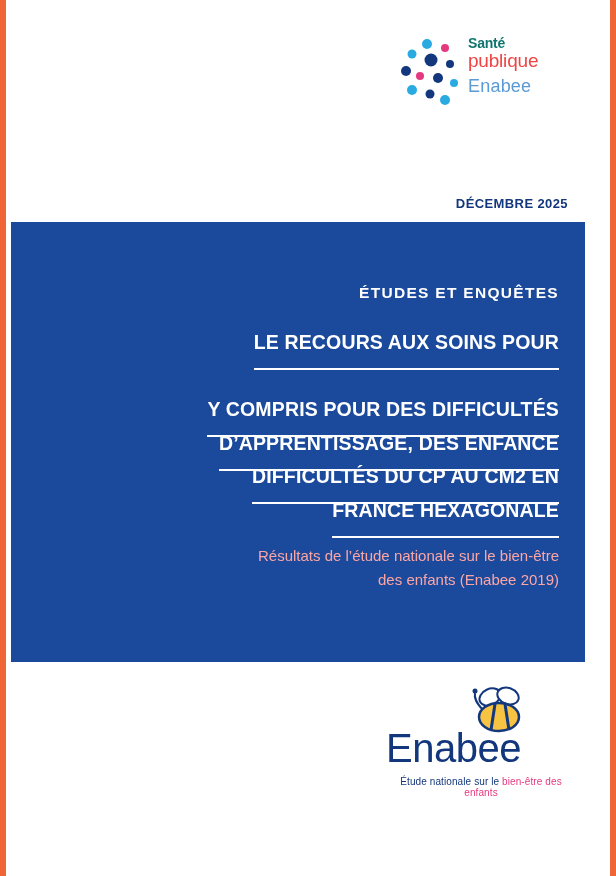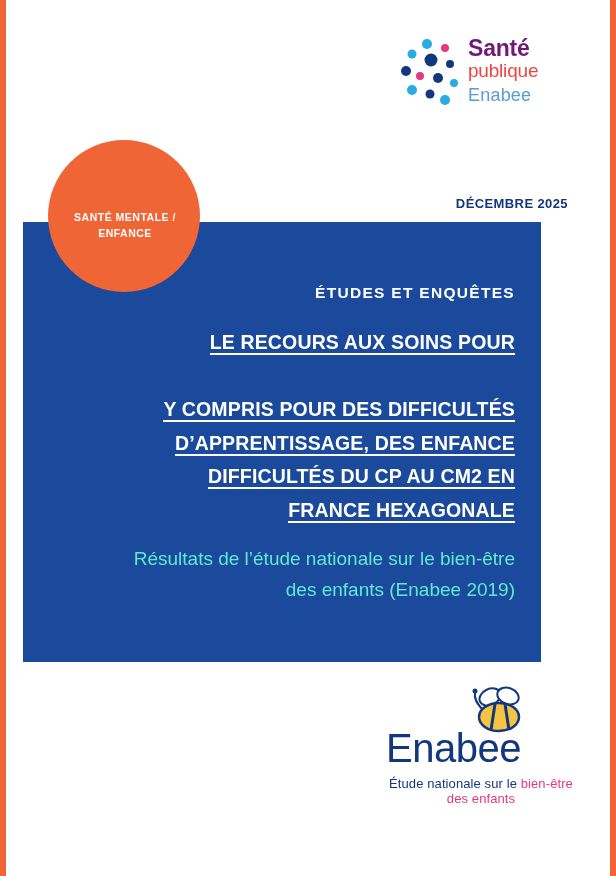--- a/index.html
+++ b/index.html
@@ -38,23 +38,23 @@
     width: 62px;
     height: 70px;
   }
   .spf-text {
     position: absolute;
     left: 68px;
     top: 2px;
     width: 110px;
   }
   .spf-sante {
-    font-size: 23px;
-    font-weight: bold;
-    color: #701a75;
+    font-size: 14px;
+    font-weight: bold;
+    color: #0f766e;
     line-height: 1.08;
     letter-spacing: -0.2px;
   }
   .spf-publique {
     font-size: 19px;
     font-weight: normal;
     color: #ef4444;
     line-height: 1.08;
     letter-spacing: -0.2px;
   }
@@ -71,23 +71,23 @@
     right: 42px;
     top: 196px;
     font-size: 13px;
     font-weight: bold;
     color: #13377d;
     letter-spacing: 0.4px;
   }
   
   .blue-block {
     position: absolute;
-    left: 17px;
+    left: 5px;
     top: 222px;
-    width: 518px;
+    width: 574px;
     height: 440px;
     background: #1b4a9c;
   }
   .kicker {
     position: absolute;
     right: 26px;
     top: 62px;
     color: #ffffff;
     font-size: 15.5px;
     font-weight: bold;
@@ -100,30 +100,30 @@
     width: 420px;
     text-align: right;
     color: #ffffff;
     font-size: 19.5px;
     font-weight: bold;
     line-height: 1.72;
     letter-spacing: 0.15px;
   }
   .main-title span {
     border-bottom: 2px solid #ffffff;
-    padding-bottom: 0;
+    padding-bottom: 15px;
   }
   .subtitle {
     position: absolute;
     right: 26px;
     top: 322px;
     width: 420px;
     text-align: right;
-    color: #5eead4;
-    font-size: 19px;
+    color: #fca5a5;
+    font-size: 15px;
     line-height: 1.62;
   }
   
   .orange-circle {
     position: absolute;
     left: 42px;
     top: 140px;
     width: 152px;
     height: 152px;
     border-radius: 50%;
@@ -172,21 +172,21 @@
   }
   .enabee-word .bee-part {
     color: #13377d;
   }
   .enabee-tag {
     position: absolute;
     left: 0;
     top: 92px;
     width: 190px;
     text-align: center;
-    font-size: 13px;
+    font-size: 10px;
     color: #13377d;
     letter-spacing: 0.1px;
   }
   .enabee-tag .pink {
     color: #e5397f;
   }
 </style>
 </head>
 <body>
 
@@ -225,23 +225,20 @@
       <span>D’APPRENTISSAGE, DES ENFANCE</span><br>
       <span>DIFFICULTÉS DU CP AU CM2 EN</span><br>
       <span>FRANCE HEXAGONALE</span>
     </div>
     <div class="subtitle">
       <span>Résultats de l’étude nationale sur le bien-être</span><br>
       <span>des enfants (Enabee 2019)</span>
     </div>
   </div>
 
-  <div class="orange-circle">
-    <div class="orange-circle-text">SANTÉ MENTALE / ENFANCE</div>
-  </div>
 
   <div class="enabee">
     <svg class="enabee-bee" viewBox="0 0 74 52">
 
       <ellipse cx="28" cy="13" rx="11" ry="8" fill="#ffffff" stroke="#13377d" stroke-width="2" transform="rotate(-25 28 13)"></ellipse>
       <ellipse cx="46" cy="12" rx="11" ry="8" fill="#ffffff" stroke="#13377d" stroke-width="2" transform="rotate(20 46 12)"></ellipse>
 
       <ellipse cx="37" cy="33" rx="20" ry="14" fill="#f6c442" stroke="#13377d" stroke-width="2.5"></ellipse>
       <path d="M33 20 L29 46" stroke="#13377d" stroke-width="3" fill="none"></path>
       <path d="M43 20 L47 46" stroke="#13377d" stroke-width="3" fill="none"></path>

